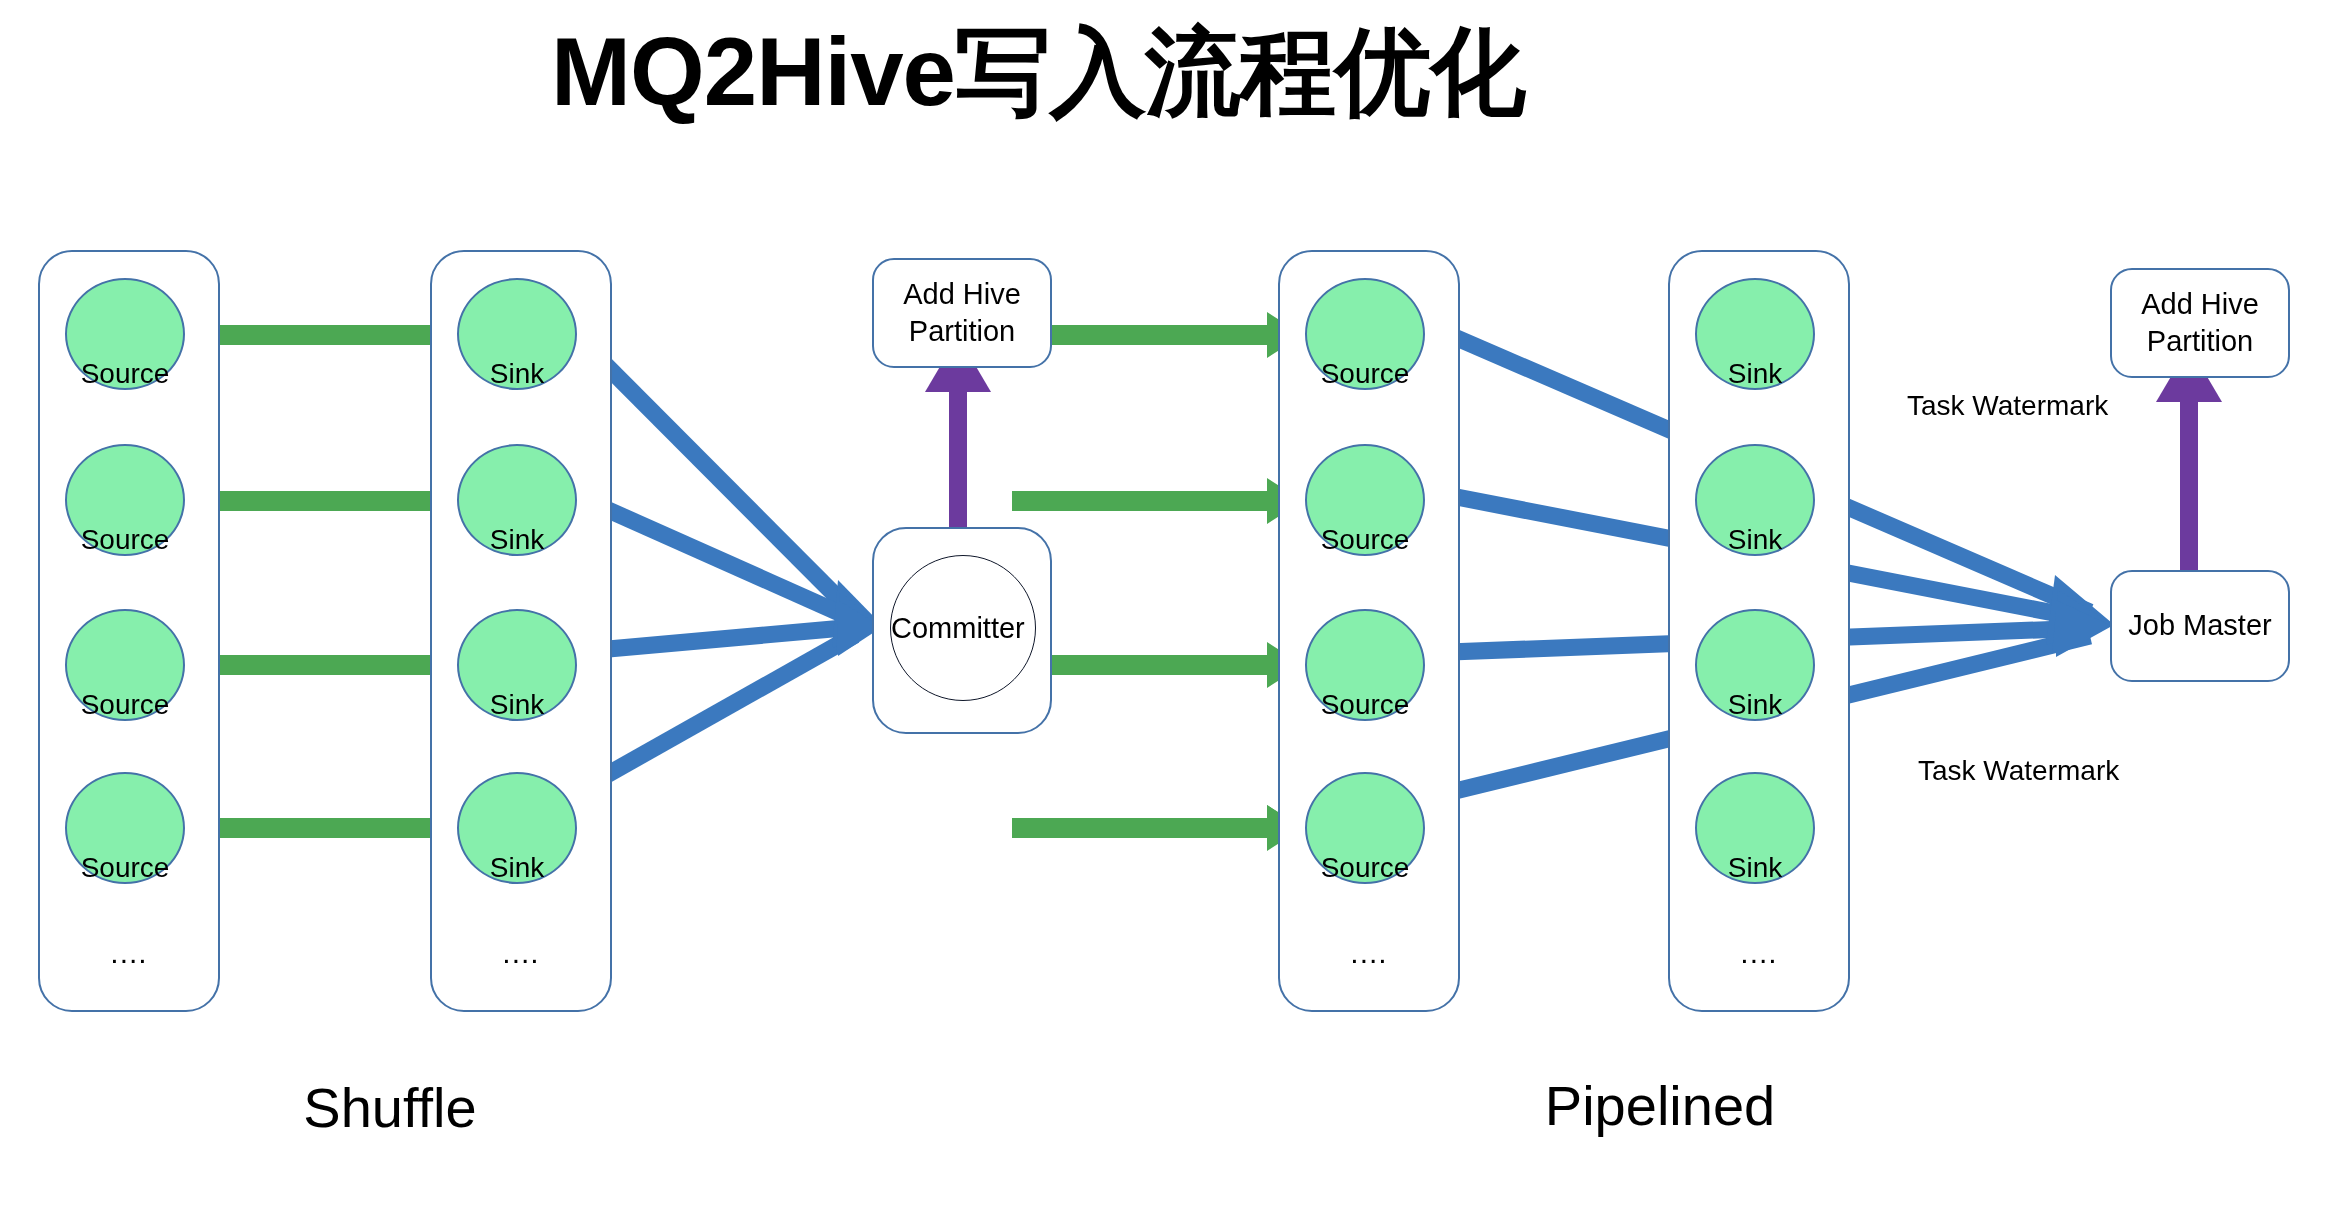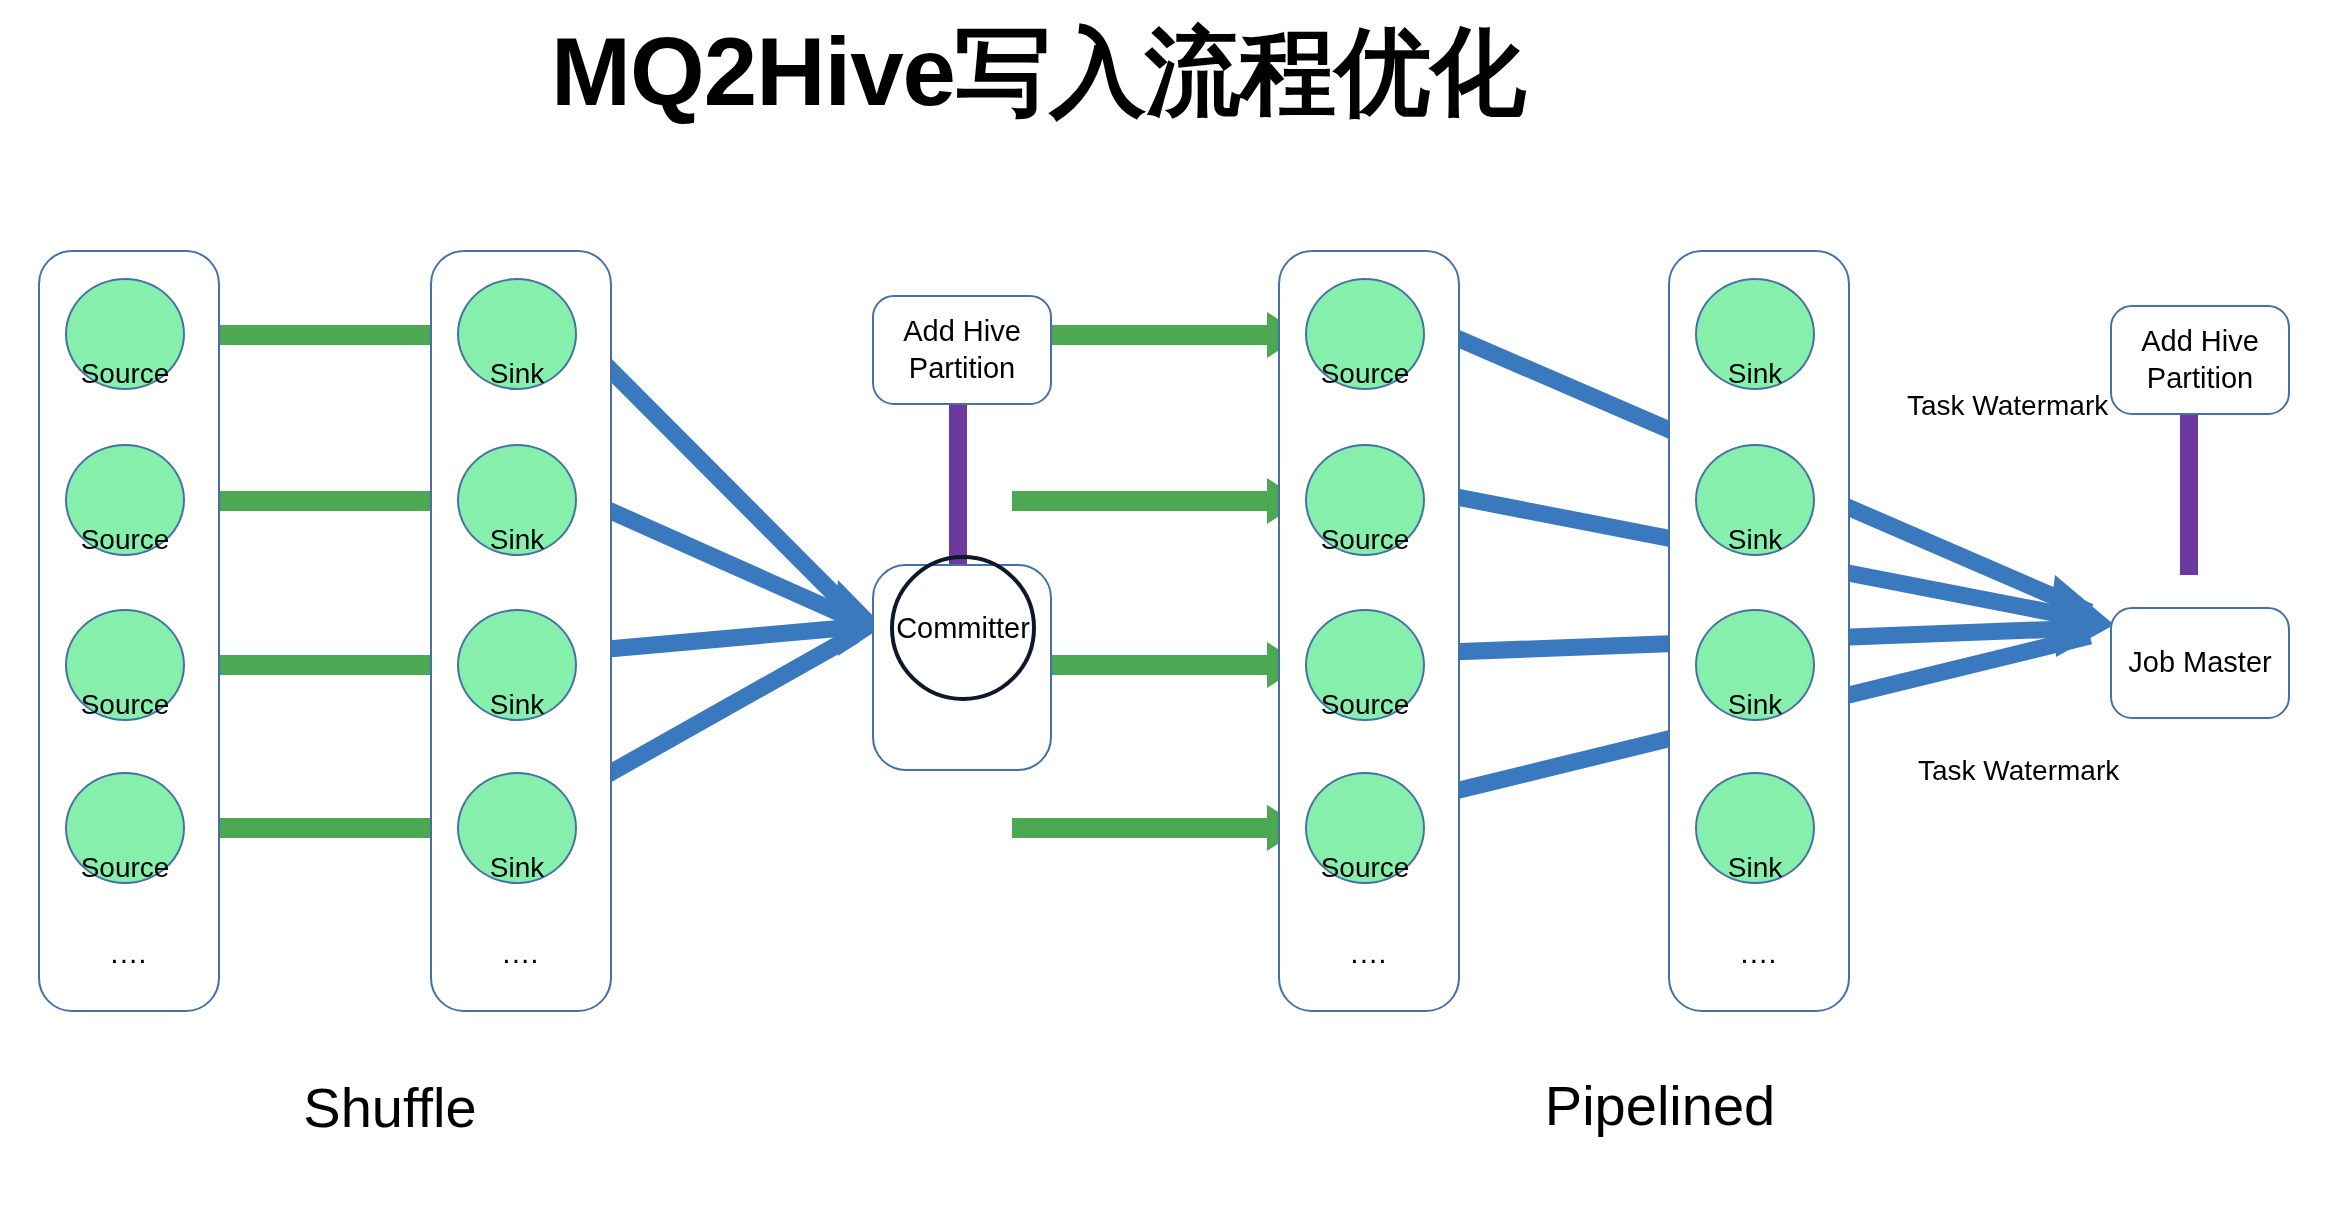--- a/index.html
+++ b/index.html
@@ -87,36 +87,35 @@
     border: 2px solid #4472a8;
     border-radius: 22px;
     background: #ffffff;
     display: flex;
     align-items: center;
     justify-content: center;
     text-align: center;
     font-size: 29px;
     line-height: 1.28;
     color: #000000;
-    margin-top: 37px;
   }
   .rbox.big {
     border-radius: 34px;
   }
 
   
   .inner-circle {
     position: absolute;
     box-sizing: border-box;
-    border: 4px solid #0f172a;
+    border: 1px solid #0f172a;
     border-radius: 50%;
     background: transparent;
     display: flex;
     align-items: center;
-    justify-content: center;
+    justify-content: flex-start;
     font-size: 29px;
     color: #000000;
   }
 
   
   .edge-label {
     position: absolute;
     font-size: 28px;
     color: #000000;
     white-space: nowrap;

